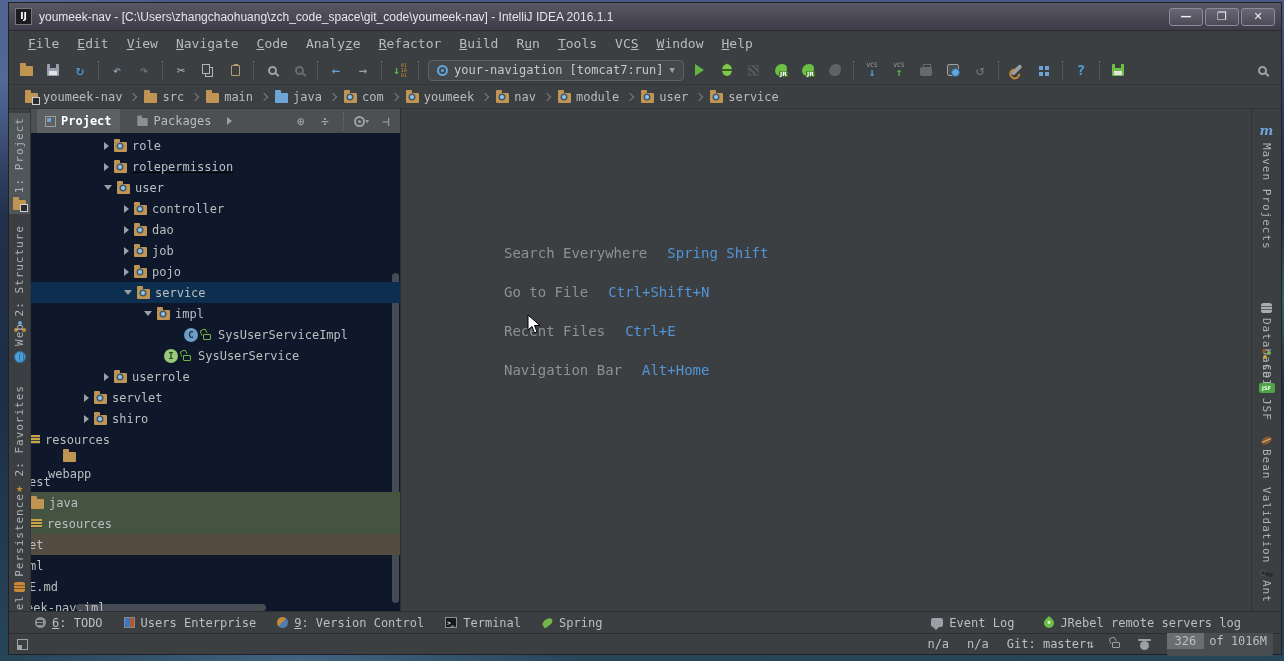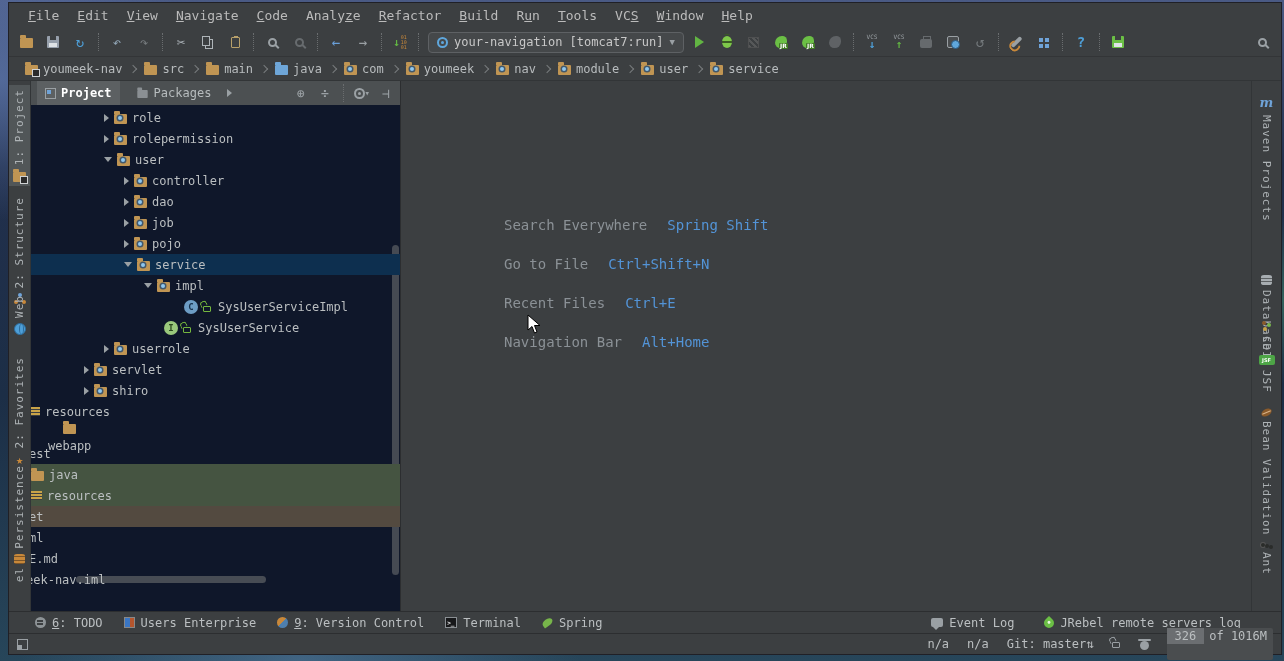--- a/index.html
+++ b/index.html
@@ -72,21 +72,21 @@
   .sc-label{color:#8b9196;}
   .sc-keys{color:#5394d7;margin-left:20px;}
   
   .bottombar{height:22px;background:#3c3f41;border-top:1px solid #2c2e30;display:flex;align-items:center;padding:0 26px;gap:21px;flex:0 0 auto;}
   .bbitem{display:flex;align-items:center;gap:6px;color:#bbbfc1;font-size:12px;white-space:nowrap;}
   .bbitem u{text-decoration:underline;}
   .bb-right{margin-left:auto;display:flex;gap:30px;align-items:center;padding-right:14px;}
   
   .statusbar{height:21px;background:#3c3f41;border-top:1px solid #2c2e30;display:flex;align-items:center;padding:0 8px;color:#bbbfc1;font-size:12px;flex:0 0 auto;}
   .st-right{margin-left:auto;display:flex;align-items:center;gap:18px;}
-  .mem{background:#4a4d4f;border-radius:2px;padding:0 6px 16px 0;white-space:nowrap;}
+  .mem{background:#4a4d4f;border-radius:2px;padding:0 6px 7px 0;white-space:nowrap;}
   .memused{background:#6b6e71;padding:1px 8px;margin-right:5px;display:inline-block;}
   
   .fold{width:13px;height:10px;background:#c09553;border-radius:1px;position:relative;flex:0 0 auto;margin-top:2px;}
   .fold::before{content:"";position:absolute;top:-3px;left:0;width:6px;height:3px;background:#c09553;border-radius:1px 1px 0 0;}
   .fold.pkg::after{content:"";position:absolute;left:4px;top:2.5px;width:4px;height:4px;border-radius:50%;background:#8ec7ef;box-shadow:0 0 0 1.5px #42586b;}
   .fold.blue{background:#6ea6d8;} .fold.blue::before{background:#6ea6d8;}
   .fold.grey{background:#8a8f93;} .fold.grey::before{background:#8a8f93;}
   .fold.proj::after{content:"";position:absolute;right:-2px;bottom:-2px;width:6px;height:6px;background:#2b2b2b;border:1px solid #cfd2d4;}
   .resico{width:11px;height:9px;flex:0 0 auto;background:repeating-linear-gradient(180deg,#c8a348 0 2px,#3c3f41 2px 3px);}
   .cico{width:14px;height:14px;border-radius:50%;background:#6d9dc5;color:#17324d;font:bold 9px/14px "DejaVu Sans Mono",monospace;text-align:center;flex:0 0 auto;}
@@ -154,20 +154,29 @@
   .ico-bean::after{content:"";position:absolute;left:1px;top:3px;width:9px;height:1px;background:#d8b48a;transform:rotate(8deg);}
   .ico-ant{width:4px;height:4px;border-radius:50%;background:#2a2c2a;box-shadow:4px 1px 0 #2a2c2a,8px 2px 0 #2a2c2a,0 0 0 1px #555;margin-right:8px;}
   .mcar{color:#9aa0a4;font-size:9px;}
   .cursor-svg{position:absolute;z-index:50;}
 </style>
 </head>
 <body>
 
 <div class="window">
 
+  <div class="titlebar">
+    <div class="logo">IJ</div>
+    <div class="title-text">youmeek-nav - [C:\Users\zhangchaohuang\zch_code_space\git_code\youmeek-nav] - IntelliJ IDEA 2016.1.1</div>
+    <div class="winbtns" id="winbtns">
+        <div class="winbtn">—</div>
+        <div class="winbtn">❐</div>
+        <div class="winbtn">✕</div>
+      </div>
+  </div>
 
   <div class="menubar" id="menubar">
       <div class="menu-item"><u>F</u>ile</div>
       <div class="menu-item"><u>E</u>dit</div>
       <div class="menu-item"><u>V</u>iew</div>
       <div class="menu-item"><u>N</u>avigate</div>
       <div class="menu-item"><u>C</u>ode</div>
       <div class="menu-item">Analy<u>z</u>e</div>
       <div class="menu-item"><u>R</u>efactor</div>
       <div class="menu-item"><u>B</u>uild</div>
@@ -426,21 +435,21 @@
         <div class="vscroll" style="top:140px;height:330px;"></div>
         <div class="hscroll" style="left:45px;top:471px;width:190px;"></div>
       <div class="trow" style="top: 2px;">
             <div class="tin" style="left: 73px;">
               <span class="tw-r"></span>
               <span class="fold pkg"></span>
               <span class="tlabel">role</span>
             </div>
           </div>
           <div class="trow" style="top: 23px;">
-            <div class="tin" style="left: 73px;">
+            <div class="tin" style="left: 73px; text-decoration: underline;">
               <span class="tw-r"></span>
               <span class="fold pkg"></span>
               <span class="tlabel">rolepermission</span>
             </div>
           </div>
           <div class="trow" style="top: 44px;">
             <div class="tin" style="left: 73px;">
               <span class="tw-d"></span>
               <span class="fold pkg"></span>
               <span class="tlabel">user</span>

